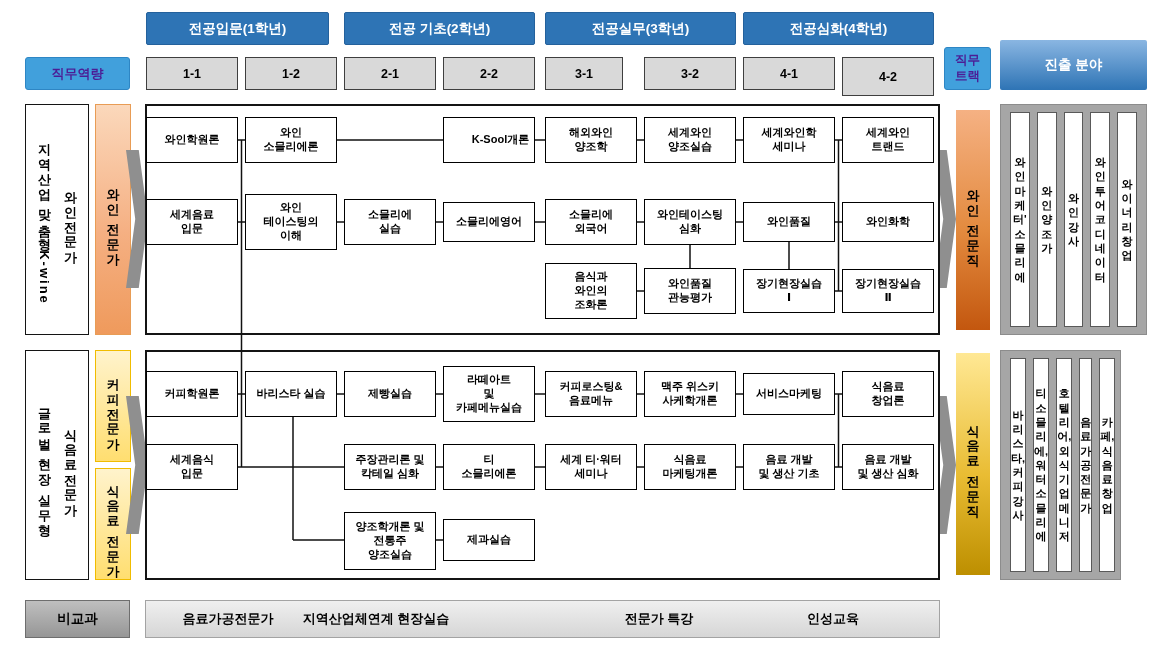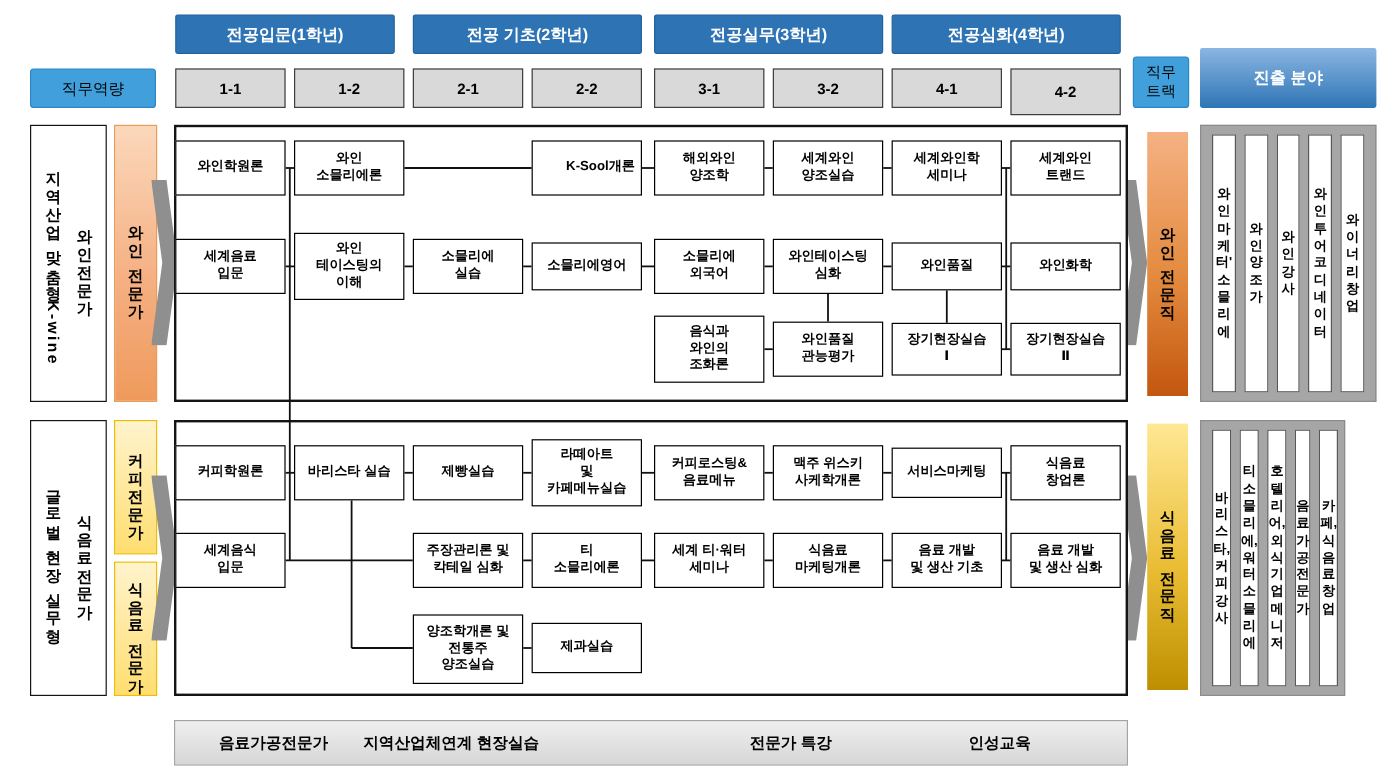--- a/index.html
+++ b/index.html
@@ -7,21 +7,21 @@
     position:relative;width:1151px;height:648px;background:#fff;overflow:hidden;
     font-family:"Liberation Sans","DejaVu Sans",sans-serif;color:#000;
   }
   .abs{position:absolute;box-sizing:border-box;}
   .center{display:flex;align-items:center;justify-content:center;text-align:center;}
   .pre{white-space:pre-line;}
 
   .year-hdr{background:#2E74B5;color:#fff;font-weight:700;font-size:13.5px;border-radius:2px;
             border:1px solid #24619c;}
   .sem-box{background:#D9D9D9;border:1.4px solid #3f3f3f;font-weight:700;font-size:12.5px;}
-  .lt-blue{background:#41A0DC;color:#000000;font-weight:400;font-size:13px;border-radius:3px;
+  .lt-blue{background:#41A0DC;color:#4c1d95;font-weight:700;font-size:13px;border-radius:3px;
            border:1px solid #2e86c4;}
   .field-hdr{background:linear-gradient(180deg,#8AB6E2 0%,#2E74B5 100%);color:#fff;
              font-weight:700;font-size:13.5px;border-radius:2px;}
 
   .big-frame{background:#fff;border:2.5px solid #141414;}
   .side-white{background:#fff;border:1.6px solid #141414;}
   .vtext{writing-mode:vertical-rl;text-orientation:mixed;font-weight:700;white-space:pre-line;
          letter-spacing:2px;line-height:2.0;font-size:13px;}
 
   .wine-bar{background:linear-gradient(180deg,#FBD8BB 0%,#F5B083 55%,#EF9A5C 100%);
@@ -54,21 +54,21 @@
   <div class="abs center year-hdr" style="left:146px;top:12px;width:183px;height:33px;">전공입문(1학년)</div>
   <div class="abs center year-hdr" style="left:344px;top:12px;width:191px;height:33px;">전공 기초(2학년)</div>
   <div class="abs center year-hdr" style="left:545px;top:12px;width:191px;height:33px;">전공실무(3학년)</div>
   <div class="abs center year-hdr" style="left:743px;top:12px;width:191px;height:33px;">전공심화(4학년)</div>
 
   <div class="abs center lt-blue" style="left:25px;top:57px;width:105px;height:33px;">직무역량</div>
   <div class="abs center sem-box" style="left:146px;top:57px;width:92px;height:33px;">1-1</div>
   <div class="abs center sem-box" style="left:245px;top:57px;width:92px;height:33px;">1-2</div>
   <div class="abs center sem-box" style="left:344px;top:57px;width:92px;height:33px;">2-1</div>
   <div class="abs center sem-box" style="left:443px;top:57px;width:92px;height:33px;">2-2</div>
-  <div class="abs center sem-box" style="left:545px;top:57px;width:92px;height:33px;">3-1</div>
+  <div class="abs center sem-box" style="left:545px;top:57px;width:78px;height:33px;">3-1</div>
   <div class="abs center sem-box" style="left:644px;top:57px;width:92px;height:33px;">3-2</div>
   <div class="abs center sem-box" style="left:743px;top:57px;width:92px;height:33px;">4-1</div>
   <div class="abs center sem-box" style="left:842px;top:57px;width:92px;height:39px;">4-2</div>
 
   <div class="abs center lt-blue pre" style="left:944px;top:47px;width:47px;height:43px;font-size:12.5px;line-height:1.25;">직무
 트랙</div>
   <div class="abs center field-hdr" style="left:1000px;top:40px;width:147px;height:50px;">진출 분야</div>
 
   <div class="abs center side-white" style="left:25px;top:104px;width:64px;height:231px;">
     <div class="vtext">와인전문가
@@ -190,20 +190,21 @@
 커피강사</div>
     <div class="career-item">티소믈리에,
 워터소믈리에</div>
     <div class="career-item">호텔리어,
 외식기업메니저</div>
     <div class="career-item">음료가공전문가</div>
     <div class="career-item">카페,
 식음료창업</div>
   </div>
 
+  <div class="abs center extra-label" style="left:25px;top:600px;width:105px;height:38px;">비교과</div>
   <div class="abs extra-bar" style="left:145px;top:600px;width:795px;height:38px;">
     <span class="extra-item" style="left:82px;">음료가공전문가</span>
     <span class="extra-item" style="left:230px;">지역산업체연계 현장실습</span>
     <span class="extra-item" style="left:513px;">전문가 특강</span>
     <span class="extra-item" style="left:687px;">인성교육</span>
   </div>
 
   <svg class="lines" width="1151" height="648">
     <g stroke="#111" stroke-width="1.5" fill="none">
 

